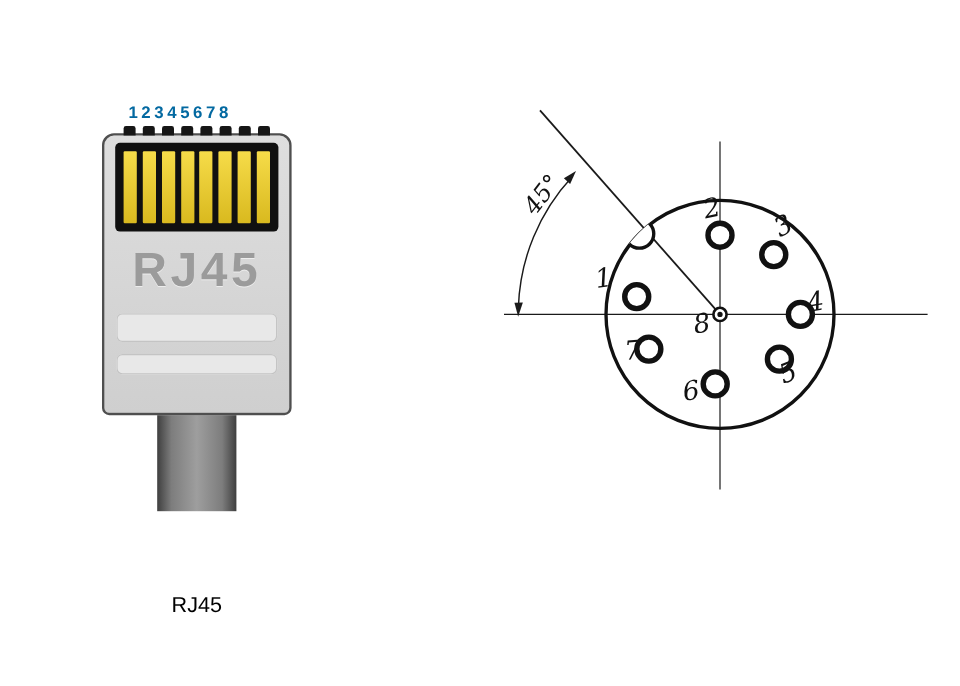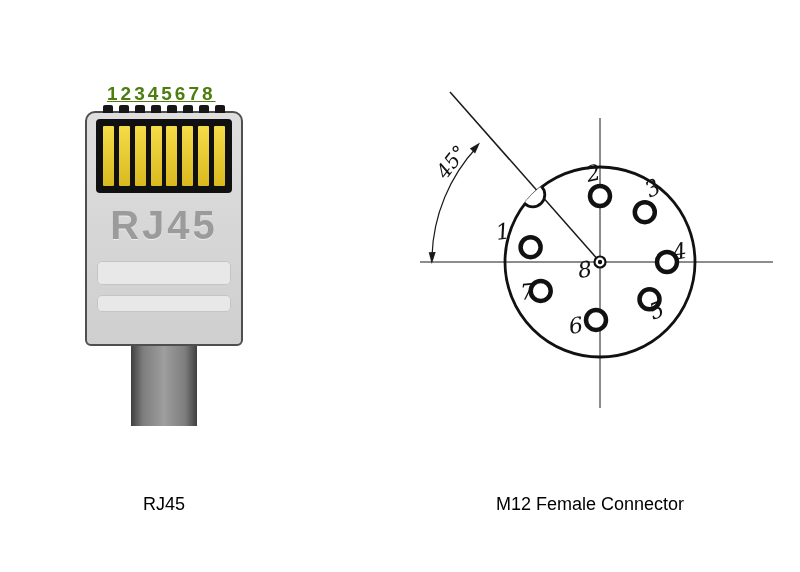--- a/index.html
+++ b/index.html
@@ -4,22 +4,22 @@
 <style>
   html,body { margin:0; padding:0; }
   body { font-family: "Liberation Sans", sans-serif; background:#ffffff; }
   .canvas {
     position:relative; width:800px; height:572px; background:#ffffff; overflow:hidden;
   }
 
   
   .rj45-fig { position:absolute; left:85px; top:86px; width:158px; }
   .rj45-pin-numbers {
-    font-weight:bold; font-size:19px; letter-spacing:3px; color:#4d7c0f;
-    padding-left:22px; height:15px; line-height:15px; margin-bottom:4px;text-decoration:underline;
+    font-weight:bold; font-size:14px; letter-spacing:3px; color:#0369a1;
+    padding-left:22px; height:15px; line-height:15px; margin-bottom:4px;
   }
   .rj45-teeth { display:flex; justify-content:center; gap:6px; height:8px; margin-bottom:-2px; position:relative; z-index:2; }
   .rj45-tooth { width:10px; background:#161616; border-radius:2px 2px 0 0; }
   .rj45-body {
     position:relative; width:158px; height:235px; box-sizing:border-box;
     background:linear-gradient(180deg,#dedede,#cfcfcf);
     border:2px solid #4f4f4f; border-radius:10px 10px 6px 6px;
   }
   .rj45-pin-block {
     margin:6px auto 0; width:136px; height:74px; box-sizing:border-box;
@@ -130,15 +130,14 @@
       <text class="m12-pin-label" transform="translate(250,128) rotate(-28)">3</text>
       <text class="m12-pin-label" transform="translate(274,190) rotate(-10)">4</text>
       <text class="m12-pin-label" transform="translate(253,250) rotate(-22)">5</text>
       <text class="m12-pin-label" transform="translate(170,264) rotate(-8)">6</text>
       <text class="m12-pin-label" transform="translate(121,230) rotate(-5)">7</text>
       <text class="m12-pin-label" transform="translate(179,208) rotate(-8)">8</text>
     </svg>
   </div>
 
   <div class="caption caption-rj45">RJ45</div>
-  <div class="caption caption-m12">M12 Female Connector</div>
 
 </div>
 
 </body></html>

